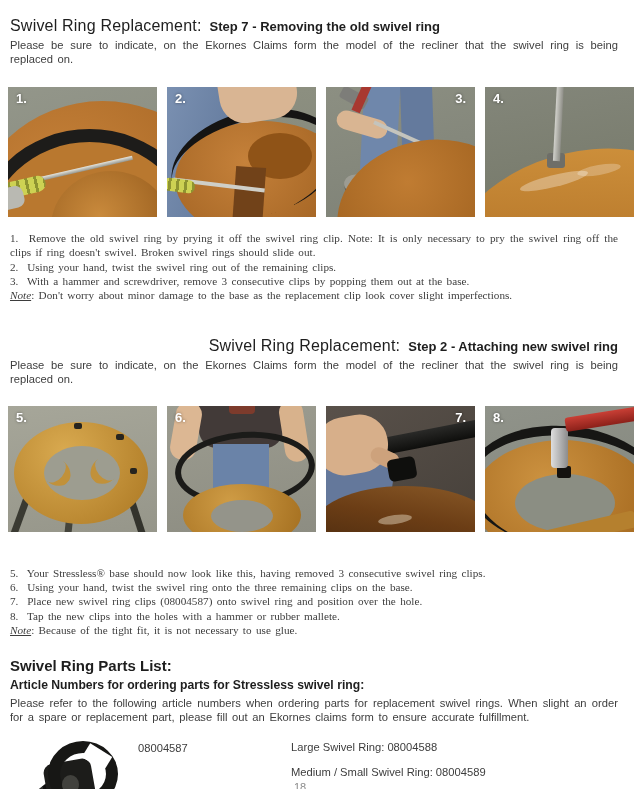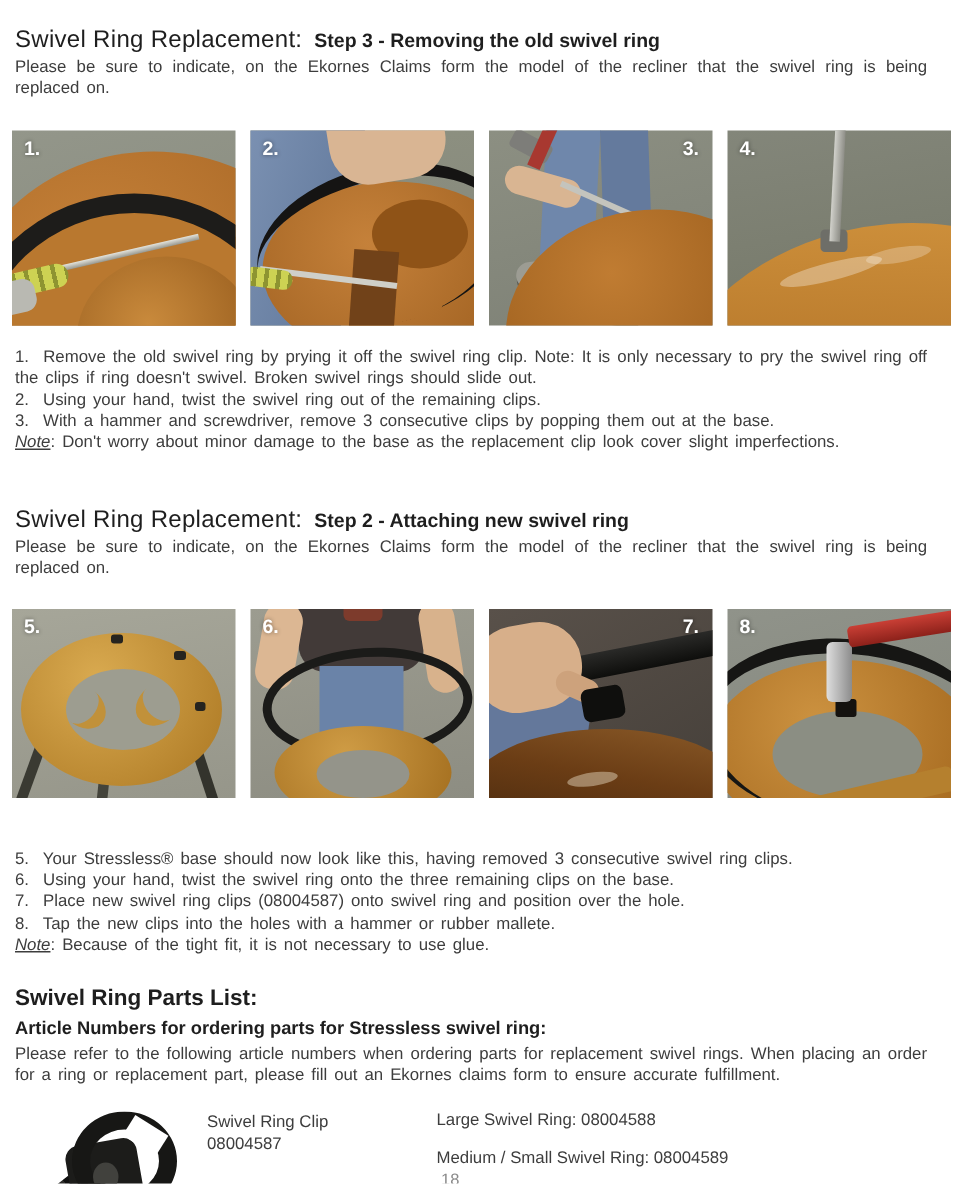--- a/index.html
+++ b/index.html
@@ -13,38 +13,38 @@
   p.intro{margin-top:2px;}
   .photo-row{display:flex;gap:10px;margin-left:-2px;}
   .row1{margin-top:20px;}
   .row2{margin-top:19px;}
   .ph{position:relative;width:149px;flex:0 0 149px;overflow:hidden;}
   .row1 .ph{height:130px;}
   .row2 .ph{height:126px;}
   .ph .lbl{position:absolute;top:4px;left:8px;color:#fff;font-weight:700;font-size:13px;z-index:9;text-shadow:0 0 3px rgba(0,0,0,.45);}
   .ph .lbl.right{left:auto;right:9px;}
   .s{position:absolute;}
-  .steps{margin-top:14px;}
+  .steps{margin-top:14px;font-family:Liberation Serif, serif;}
   .note em{font-style:italic;text-decoration:underline;}
   .parts-title{margin:0;padding-top:19px;font-size:15px;font-weight:700;color:#1e1e1e;line-height:18px;}
   .parts-sub{margin:0;padding-top:3px;font-size:12.2px;font-weight:700;color:#1e1e1e;line-height:15px;}
   .parts-row{display:flex;margin-top:16px;align-items:flex-start;}
   .clip-art{position:relative;width:100px;height:86px;margin-left:8px;flex:0 0 100px;overflow:hidden;}
   .clip-col{margin-left:20px;width:135px;font-size:11.2px;line-height:15px;color:#3d3d3d;}
   .ring-col{margin-left:18px;font-size:11.2px;color:#3d3d3d;}
   .ring-col .r2{margin-top:13px;}
   .pageno{position:absolute;left:294px;top:781px;font-size:11px;color:#8a8a8a;}
 </style>
 </head>
 <body>
 
 <div class="page">
 <div class="content">
 
-  <h1 class="sec-title"><span class="main">Swivel Ring Replacement:</span><span class="sub">Step 3 - Removing the old swivel ring</span></h1>
+  <h1 class="sec-title"><span class="main">Swivel Ring Replacement:</span><span class="sub">Step 7 - Removing the old swivel ring</span></h1>
   <p class="body intro">Please be sure to indicate, on the Ekornes Claims form the model of the recliner that the swivel ring is being replaced on.</p>
 
   <div class="photo-row row1">
 
     <div class="ph" style="background:linear-gradient(165deg,#93968a,#878a7c);">
       <div class="s" style="right:-78px;top:14px;width:265px;height:250px;border-radius:50%;background:radial-gradient(circle at 35% 35%,#c8833a,#9d5e1f);"></div>
       <div class="s" style="right:-48px;top:42px;width:205px;height:195px;border-radius:50%;border:13px solid #1d1c1a;background:#b9782f;"></div>
       <div class="s" style="right:-14px;top:84px;width:120px;height:112px;border-radius:50%;background:radial-gradient(circle at 40% 40%,#c98a3c,#8f5518);"></div>
       <div class="s" style="left:8px;top:82px;width:118px;height:4px;background:linear-gradient(#e4e4dd,#97978e);transform:rotate(-13deg);"></div>
       <div class="s" style="left:-6px;top:92px;width:44px;height:16px;border-radius:8px;background:repeating-linear-gradient(90deg,#cdd253 0 6px,#8e9431 6px 9px);transform:rotate(-13deg);"></div>
@@ -88,21 +88,21 @@
 
   </div>
 
   <div class="steps">
     <div><span>1.</span>&nbsp; <span>Remove the old swivel ring by prying it off the swivel ring clip.  Note:  It is only necessary to pry the swivel ring off the clips if ring doesn't swivel.  Broken swivel rings should slide out.</span></div>
     <div><span>2.</span>&nbsp; <span>Using your hand, twist the swivel ring out of the remaining clips.</span></div>
     <div><span>3.</span>&nbsp; <span>With a hammer and screwdriver, remove 3 consecutive clips by popping them out at the base.</span></div>
     <div class="note"><em>Note</em><span>:  Don't worry about minor damage to the base as the replacement clip look cover slight imperfections.</span></div>
   </div>
 
-  <h1 class="sec-title" style="padding-top:28px;"><span class="main">Swivel Ring Replacement:</span><span class="sub">Step 2 - Attaching new swivel ring</span></h1>
+  <h1 class="sec-title" style="padding-top:28px;text-align:right;"><span class="main">Swivel Ring Replacement:</span><span class="sub">Step 2 - Attaching new swivel ring</span></h1>
   <p class="body intro">Please be sure to indicate, on the Ekornes Claims form the model of the recliner that the swivel ring is being replaced on.</p>
 
   <div class="photo-row row2">
 
     <div class="ph" style="background:linear-gradient(170deg,#a6a699,#96968a);">
       <div class="s" style="left:10px;bottom:-10px;width:7px;height:58px;background:#3a3a32;transform:rotate(20deg);"></div>
       <div class="s" style="right:18px;bottom:-12px;width:7px;height:62px;background:#33332c;transform:rotate(-18deg);"></div>
       <div class="s" style="left:58px;bottom:-8px;width:7px;height:42px;background:#44443b;transform:rotate(6deg);"></div>
       <div class="s" style="left:6px;top:16px;width:134px;height:102px;border-radius:50%;background:radial-gradient(circle at 38% 30%,#d9aa50,#ab7722);"></div>
       <div class="s" style="left:36px;top:40px;width:76px;height:54px;border-radius:50%;background:#9d9d90;"></div>
@@ -153,32 +153,31 @@
   <div class="steps" style="margin-top:34px;">
     <div><span>5.</span>&nbsp; <span>Your Stressless® base should now look like this, having removed 3 consecutive swivel ring clips.</span></div>
     <div><span>6.</span>&nbsp; <span>Using your hand, twist the swivel ring onto the three remaining clips on the base.</span></div>
     <div><span>7.</span>&nbsp; <span>Place new swivel ring clips (08004587) onto swivel ring and position over the hole.</span></div>
     <div><span>8.</span>&nbsp; <span>Tap the new clips into the holes with a hammer or rubber mallete.</span></div>
     <div class="note"><em>Note</em><span>:  Because of the tight fit, it is not necessary to use glue.</span></div>
   </div>
 
   <h2 class="parts-title">Swivel Ring Parts List:</h2>
   <h3 class="parts-sub">Article Numbers for ordering parts for Stressless swivel ring:</h3>
-  <p class="body" style="margin-top:3px;">Please refer to the following article numbers when ordering parts for replacement swivel rings.  When placing an order for a ring or replacement part, please fill out an Ekornes claims form to ensure accurate fulfillment.</p>
+  <p class="body" style="margin-top:3px;">Please refer to the following article numbers when ordering parts for replacement swivel rings.  When slight an order for a spare or replacement part, please fill out an Ekornes claims form to ensure accurate fulfillment.</p>
 
   <div class="parts-row">
     <div class="clip-art">
       <div class="s" style="left:-4px;bottom:2px;width:62px;height:36px;border-radius:5px;background:repeating-linear-gradient(96deg,#2e2e2c 0 5px,#101010 5px 9px);transform:rotate(-38deg);"></div>
       <div class="s" style="left:28px;top:20px;width:48px;height:48px;border-radius:9px;background:#1c1c1a;transform:rotate(-10deg);"></div>
       <div class="s" style="left:30px;top:0px;width:46px;height:42px;border-radius:50%;border:12px solid #171715;"></div>
       <div class="s" style="left:66px;top:8px;width:26px;height:16px;background:#ffffff;transform:rotate(32deg);"></div>
       <div class="s" style="left:44px;top:34px;width:17px;height:19px;border-radius:50%;background:#41413d;"></div>
     </div>
     <div class="clip-col">
-      <div>Swivel Ring Clip</div>
       <div>08004587</div>
     </div>
     <div class="ring-col">
       <div class="r1">Large Swivel Ring:  08004588</div>
       <div class="r2">Medium / Small Swivel Ring:  08004589</div>
     </div>
   </div>
 
 </div>
 

